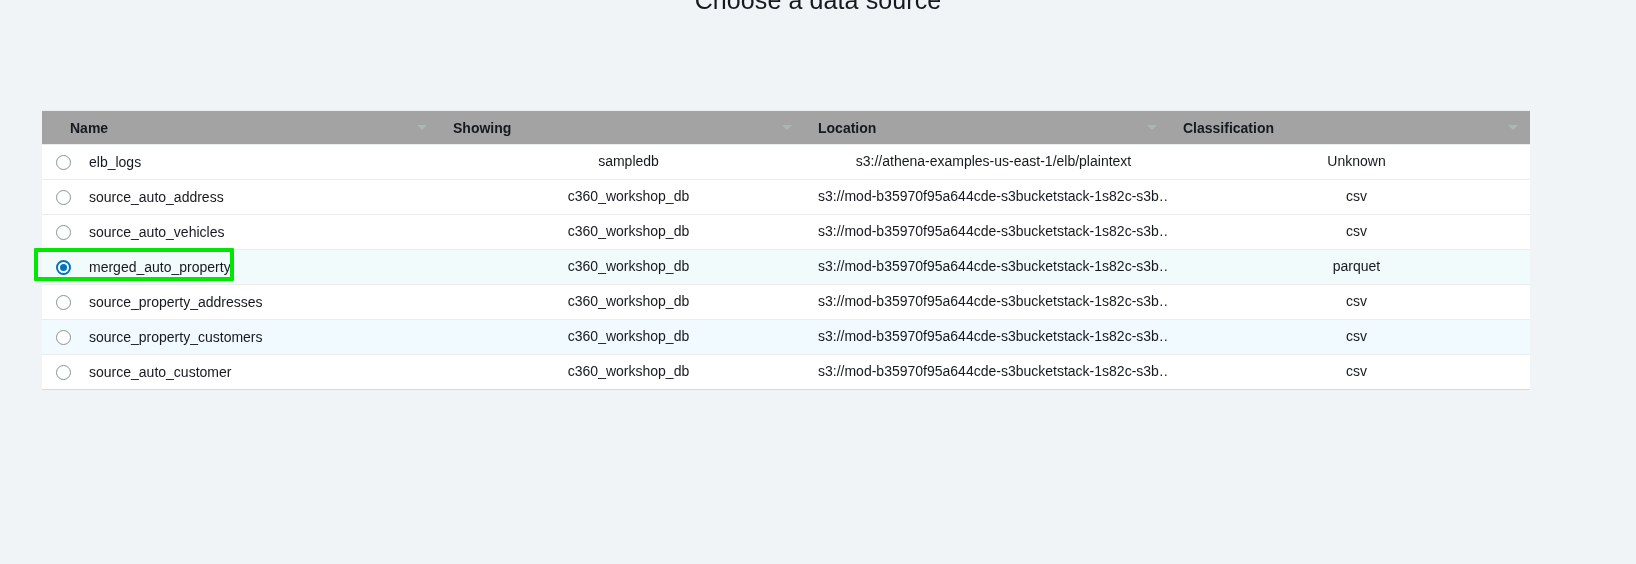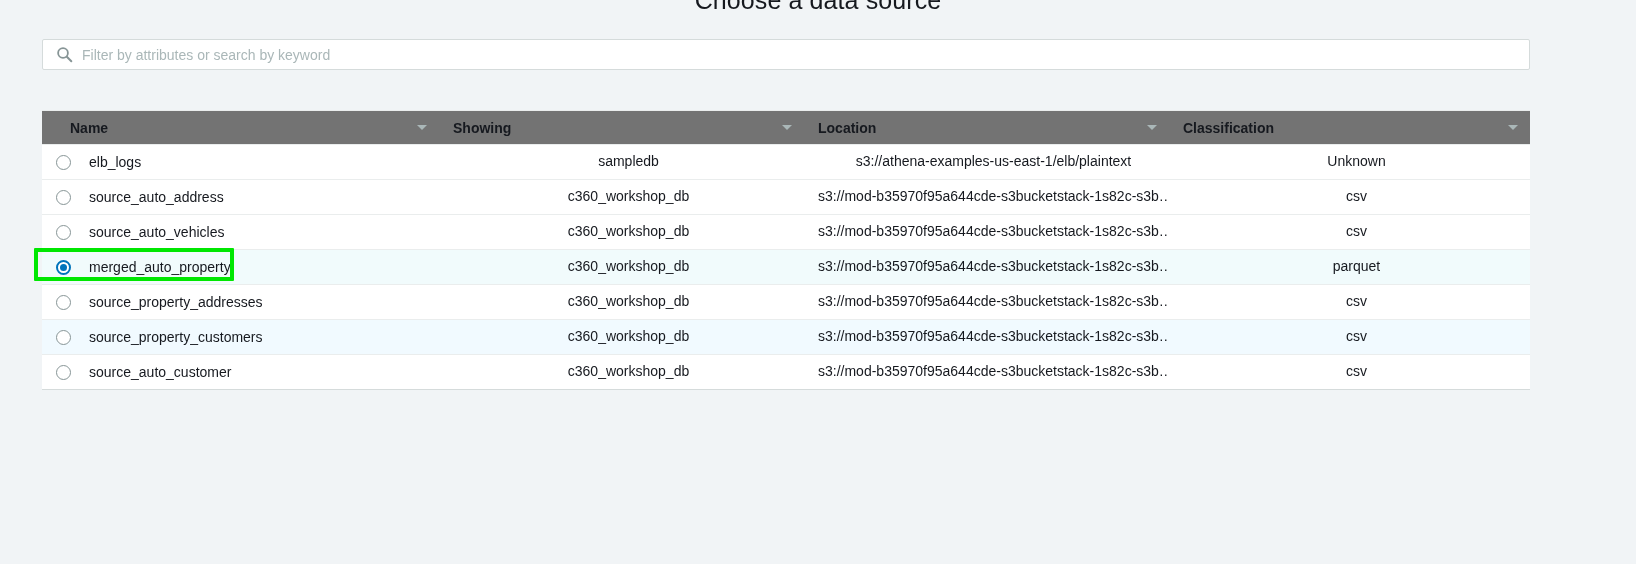--- a/index.html
+++ b/index.html
@@ -116,21 +116,21 @@
     box-sizing: border-box;
   }
 
   .table {
     width: 100%;
     border-collapse: collapse;
     table-layout: fixed;
   }
 
   .table thead th {
-    background: #737373;
+    background: #a3a3a3;
     height: 33px;
     font-size: 14px;
     font-weight: bold;
     color: #16191f;
     text-align: right;
     padding: 0;
     border-bottom: 1px solid #eaeded;
     vertical-align: middle;
   }
   .th-inner {
@@ -224,27 +224,20 @@
 
   .loc-text { display: inline-block; max-width: 100%; overflow: hidden; text-overflow: ellipsis; white-space: nowrap; }
 </style>
 </head>
 <body>
 
 <div class="page">
 
   <div class="page-title">Choose a data source</div>
 
-  <div class="search-wrap">
-    <svg class="search-icon" viewBox="0 0 16 16">
-      <circle cx="6.6" cy="6.6" r="4.6" fill="none" stroke="#879596" stroke-width="1.7"></circle>
-      <line x1="10.2" y1="10.2" x2="14.4" y2="14.4" stroke="#879596" stroke-width="1.9" stroke-linecap="round"></line>
-    </svg>
-    <input class="search-input" type="text" placeholder="Filter by attributes or search by keyword" style="">
-  </div>
 
 
   <div class="table-card">
     <table class="table">
       <colgroup>
         <col class="col-name">
           <col class="col-db">
           <col class="col-loc">
           <col class="col-class">
       </colgroup>

